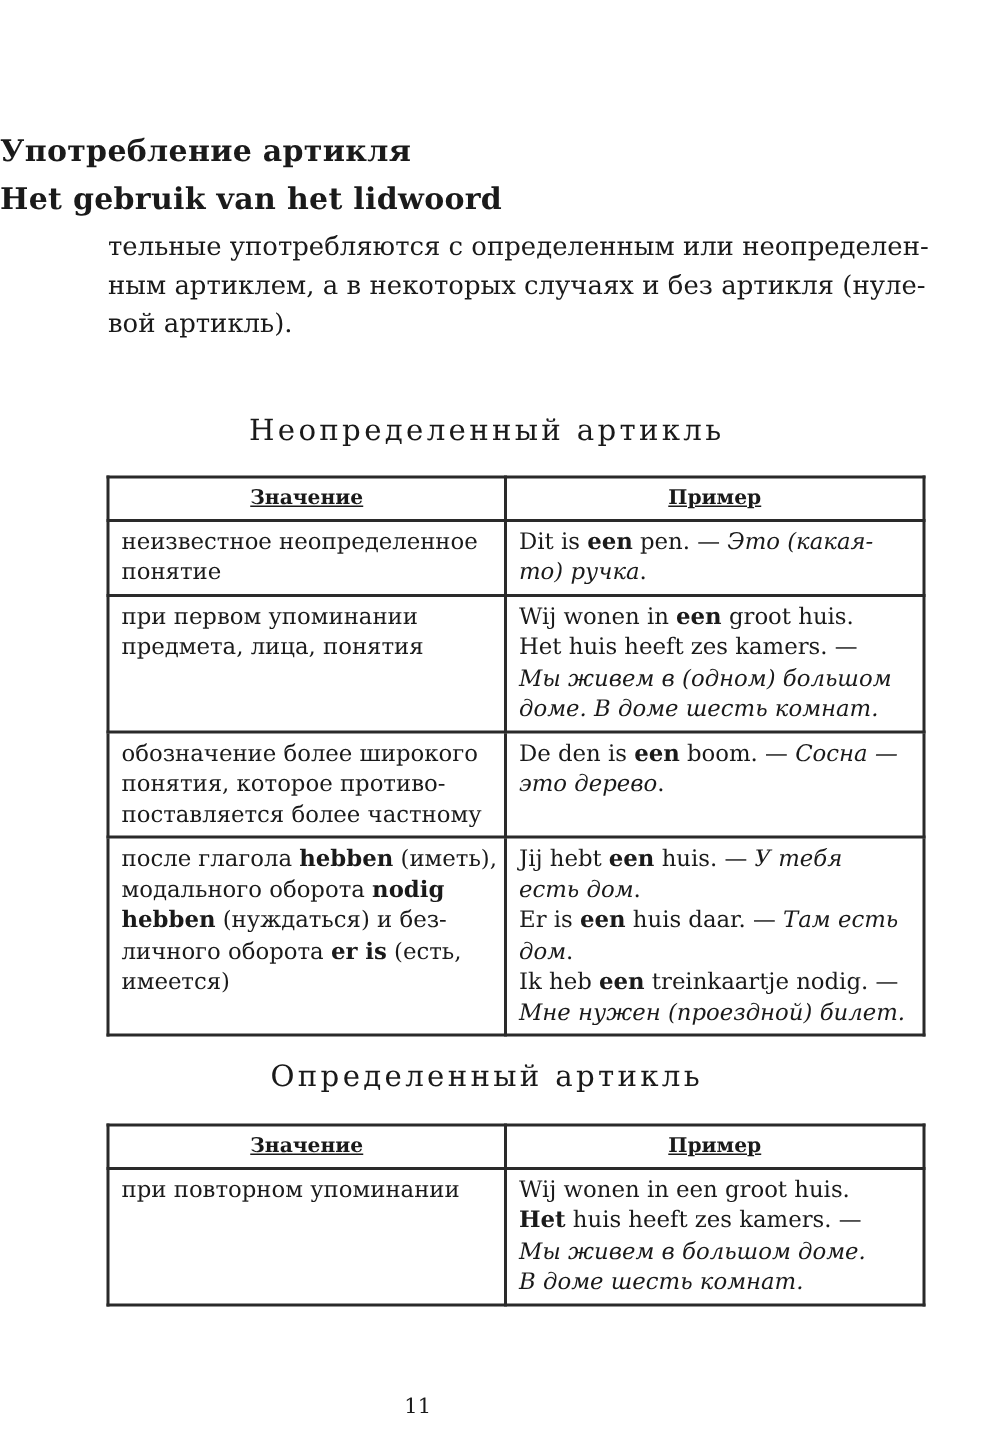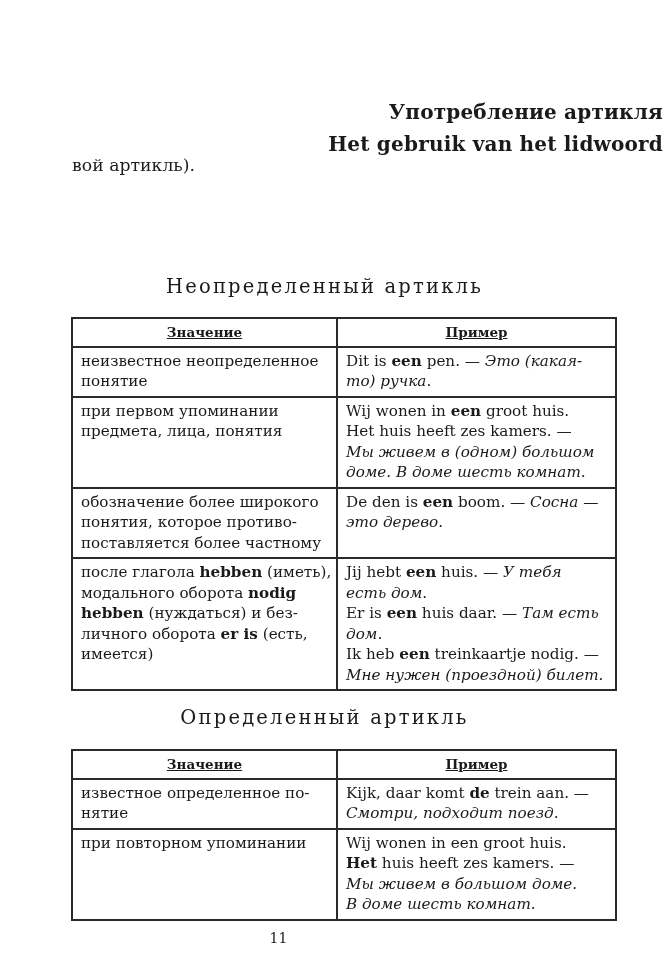--- a/index.html
+++ b/index.html
@@ -2,22 +2,22 @@
 <html><head>
 <meta charset="utf-8">
 <style>
   html, body { margin: 0; padding: 0; background: #ffffff; }
   body {
     width: 663px; height: 970px; position: relative; overflow: hidden;
     font-family: "DejaVu Serif", "Liberation Serif", serif;
     color: #1a1a1a;
   }
   .title {
-    position: absolute; left: 0; width: 663px; text-align: right;
-    font-weight: bold; font-size: 20px; letter-spacing: 0.2px; margin-top: 12px;
+    position: absolute; left: 0; width: 663px; text-align: left;
+    font-weight: bold; font-size: 20px; letter-spacing: 0.2px;
   }
   #t1 { top: 88px; }
   #t2 { top: 120px; }
   .intro {
     position: absolute; left: 72px; width: 545px; top: 153px;
     font-size: 17.3px; line-height: 25.5px;
   }
   .intro .ln { display: block; white-space: nowrap; text-align: justify; text-align-last: justify; }
   .intro .ln.first { text-indent: 32px; }
   .intro .ln.last { text-align-last: left; }
@@ -52,20 +52,22 @@
     font-size: 14px;
   }
 </style>
 </head>
 <body>
 
 <div id="t1" class="title">Употребление артикля</div>
 <div id="t2" class="title">Het gebruik van het lidwoord</div>
 
 <div class="intro">
+  <span class="ln">тельные употребляются с определенным или неопределен-</span>
+  <span class="ln">ным артиклем, а в некоторых случаях и без артикля (нуле-</span>
   <span class="ln last">вой артикль).</span>
 </div>
 
 <div id="s1" class="section-title">Неопределенный артикль</div>
 
 <table id="tbl1" class="art">
   <colgroup>
       <col class="c1">
       <col class="c2">
     </colgroup>
@@ -136,30 +138,20 @@
       <col class="c1">
       <col class="c2">
     </colgroup>
   <thead>
     <tr>
       <th>Значение</th>
       <th>Пример</th>
     </tr>
   </thead>
   <tbody>
-    <tr style="height:48px">
-      <td>
-          <span class="ln">известное определенное по-</span>
-          <span class="ln">нятие</span>
-        </td>
-      <td>
-          <span class="ln"><span>Kijk, daar komt </span><b>de</b><span> trein aan. —</span></span>
-          <span class="ln"><i>Смотри, подходит поезд</i><span>.</span></span>
-        </td>
-    </tr>
     <tr style="height:87px">
       <td>
           <span class="ln">при повторном упоминании</span>
         </td>
       <td>
           <span class="ln"><span>Wij wonen in een groot huis.</span></span>
           <span class="ln"><b>Het</b><span> huis heeft zes kamers. —</span></span>
           <span class="ln"><i>Мы живем в большом доме.</i></span>
           <span class="ln"><i>В доме шесть комнат.</i></span>
         </td>

